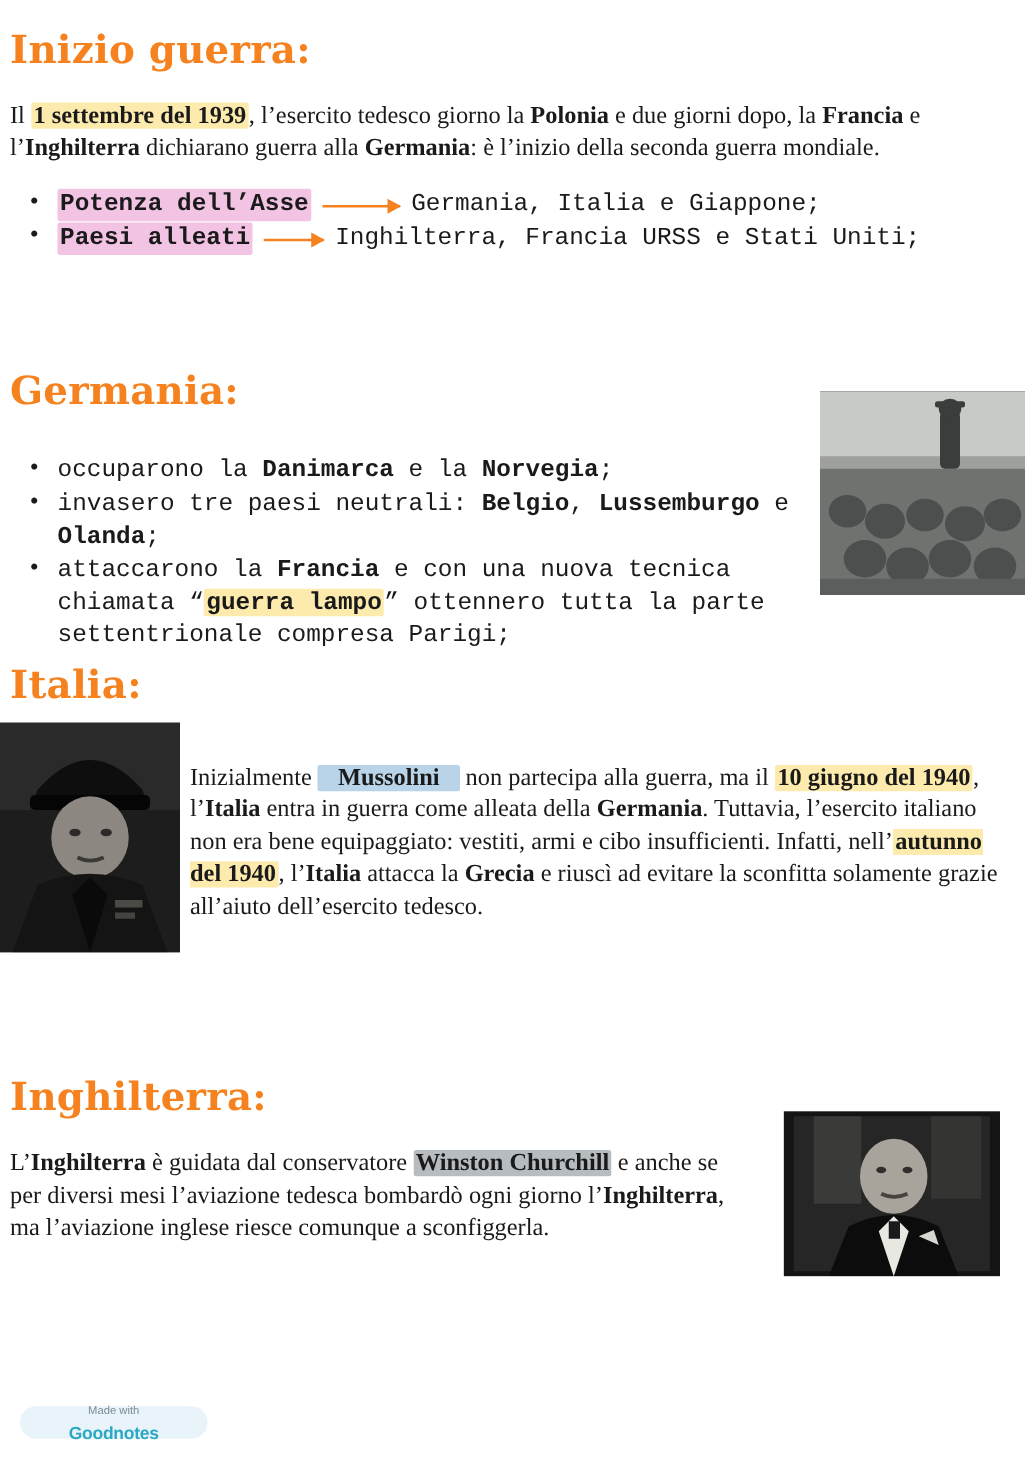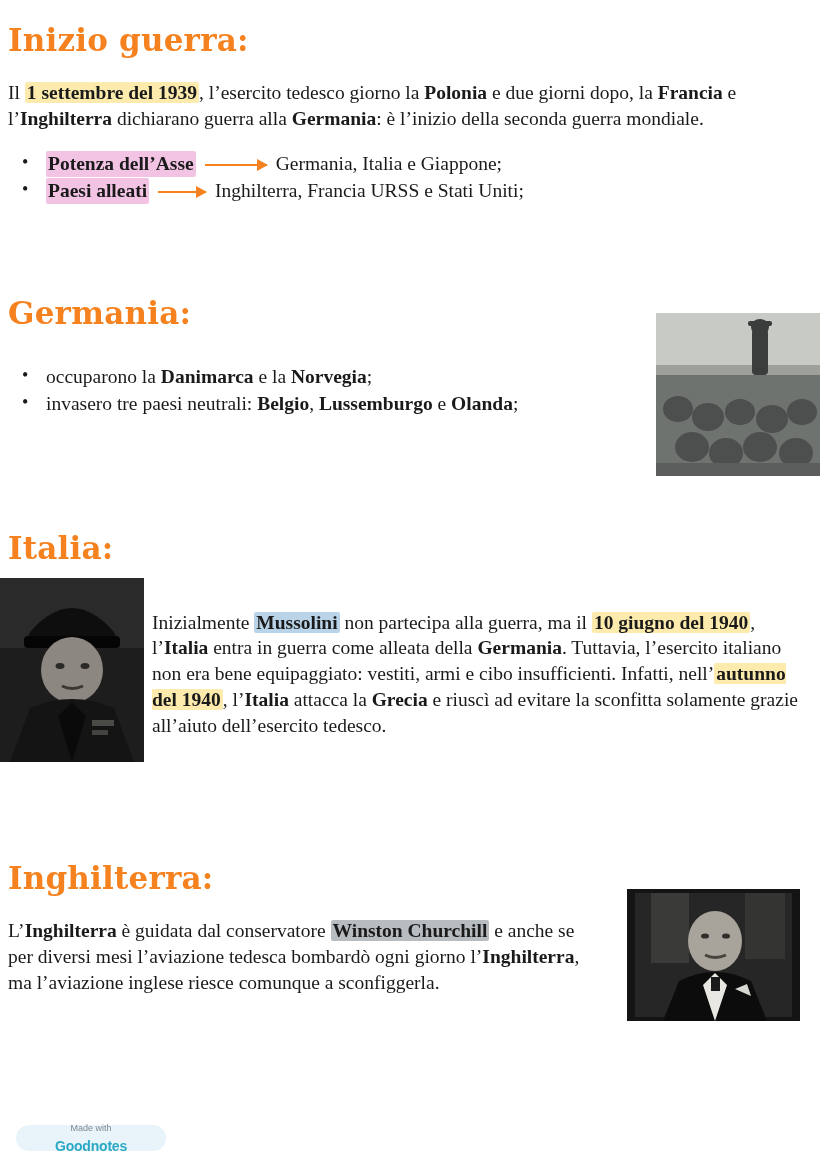--- a/index.html
+++ b/index.html
@@ -45,33 +45,34 @@
     padding: 0 2px;
     border-radius: 2px;
   }
   .hl-pink {
     background: #f3c3e4;
     padding: 0 2px;
     border-radius: 2px;
   }
   .hl-blue {
     background: #b9d4e8;
-    padding: 0 2px;
+    padding: 0 16px;
     border-radius: 2px;
   }
   .hl-gray {
     background: #b7bcc0;
     padding: 0 2px;
     border-radius: 2px;
   }
 
   ul.bullets {
     margin: 0;
     padding: 0;
     list-style: none;
+    font-family: Liberation Mono, monospace;
   }
   ul.bullets > li {
     position: relative;
     padding-left: 38px;
     margin: 0 0 1px 0;
     font-size: 19.5px;
     line-height: 1.33;
   }
   ul.bullets > li:before {
     content: "•";
@@ -195,20 +196,23 @@
 
   <section id="sec-germania">
     <h1 class="section-title">Germania:</h1>
 
     <ul class="bullets body-text">
       <li>
         <span>occuparono la </span><b>Danimarca</b><span> e la </span><b>Norvegia</b><span>;</span>
       </li>
       <li>
         <span>invasero tre paesi neutrali: </span><b>Belgio</b><span>, </span><b>Lussemburgo</b><span> e </span><b>Olanda</b><span>;</span>
+      </li>
+      <li>
+        <span>attaccarono la </span><b>Francia</b><span> e con una nuova tecnica chiamata “</span><b class="hl-yellow">guerra lampo</b><span>” ottennero tutta la parte settentrionale compresa Parigi;</span>
       </li>
     </ul>
   </section>
 
   <div class="photo" id="photo-soldiers">
     <svg class="inner" viewBox="0 0 164 163" preserveAspectRatio="none">
       <rect x="0" y="0" width="164" height="163" fill="#8d8f8c"></rect>
       <rect x="0" y="0" width="164" height="62" fill="#c8cac6"></rect>
       <rect x="0" y="52" width="164" height="14" fill="#9ea09b"></rect>
       <rect x="0" y="62" width="164" height="101" fill="#6f7370"></rect>

